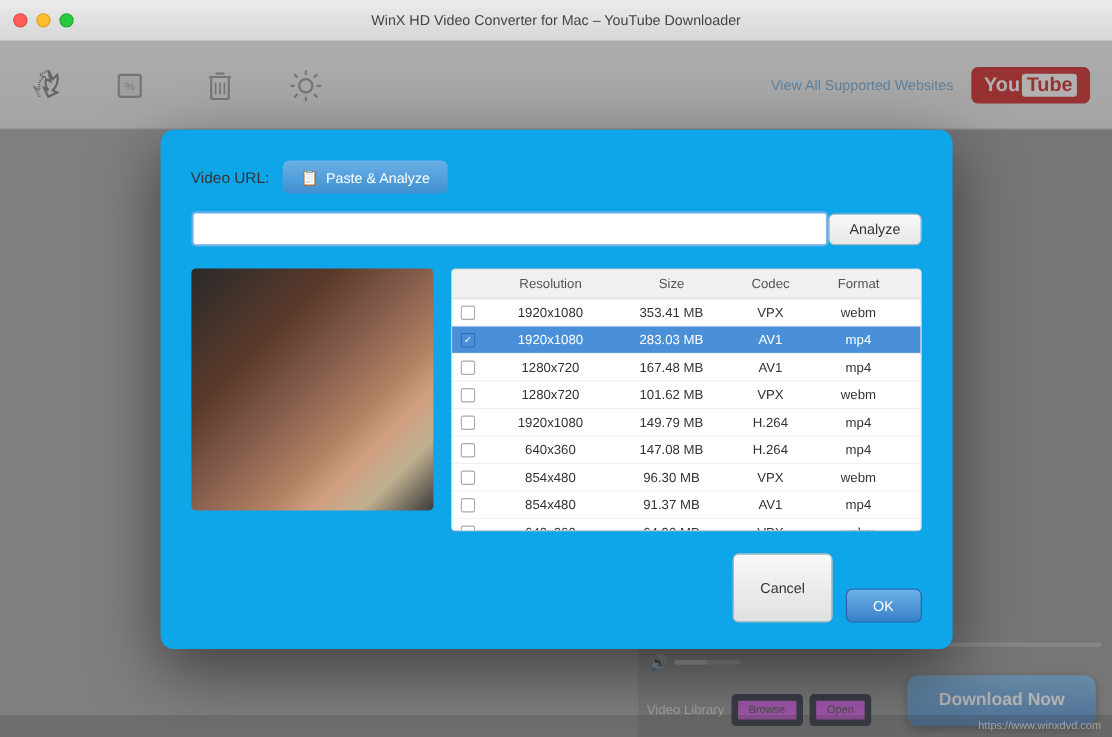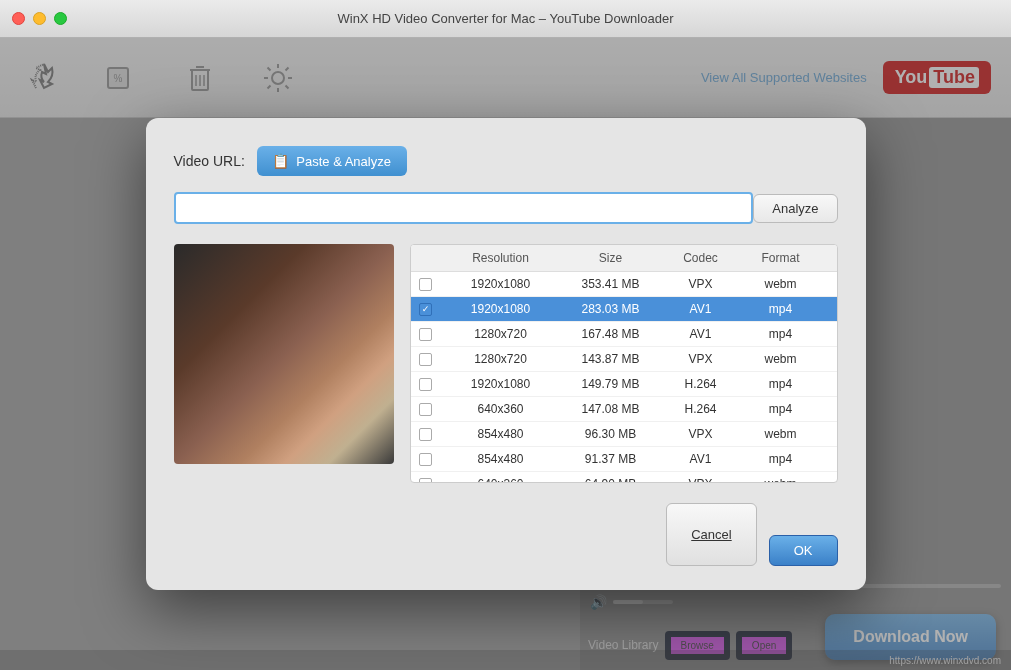--- a/index.html
+++ b/index.html
@@ -230,21 +230,21 @@
       top: 0; left: 0; right: 0; bottom: 0;
       background: rgba(100,100,100,0.5);
       display: flex;
       align-items: center;
       justify-content: center;
       z-index: 100;
     }
 
     
     .dialog {
-      background: #e5e5e5;
+      background: #0ea5e9;
       border-radius: 12px;
       width: 720px;
       padding: 28px 28px 24px;
       box-shadow: 0 20px 60px rgba(0,0,0,0.5);
       position: relative;
     }
 
     
     .url-row {
       display: flex;
@@ -395,21 +395,20 @@
       margin-top: 20px;
     }
     .cancel-btn {
       padding: 7px 24px;
       font-size: 13px;
       background: linear-gradient(to bottom, #f8f8f8, #e0e0e0);
       border: 1px solid #bbb;
       border-radius: 6px;
       cursor: pointer;
       color: #333;
-      text-decoration: underline;
     }
     .ok-btn {
       padding: 7px 24px;
       font-size: 13px;
       background: linear-gradient(to bottom, #6ab0e8, #3a80c8);
       border: 1px solid #2a60a8;
       border-radius: 6px;
       cursor: pointer;
       color: white;
       font-weight: 400;
@@ -550,21 +549,21 @@
                 <div class="td">1280x720</div>
                 <div class="td">167.48 MB</div>
                 <div class="td">AV1</div>
                 <div class="td">mp4</div>
               </div>
               <div class="table-row">
                 <div class="checkbox-cell">
                   <div class="cb"></div>
                 </div>
                 <div class="td">1280x720</div>
-                <div class="td">143.87 MB</div>
+                <div class="td">101.62 MB</div>
                 <div class="td">VPX</div>
                 <div class="td">webm</div>
               </div>
               <div class="table-row">
                 <div class="checkbox-cell">
                   <div class="cb"></div>
                 </div>
                 <div class="td">1920x1080</div>
                 <div class="td">149.79 MB</div>
                 <div class="td">H.264</div>

